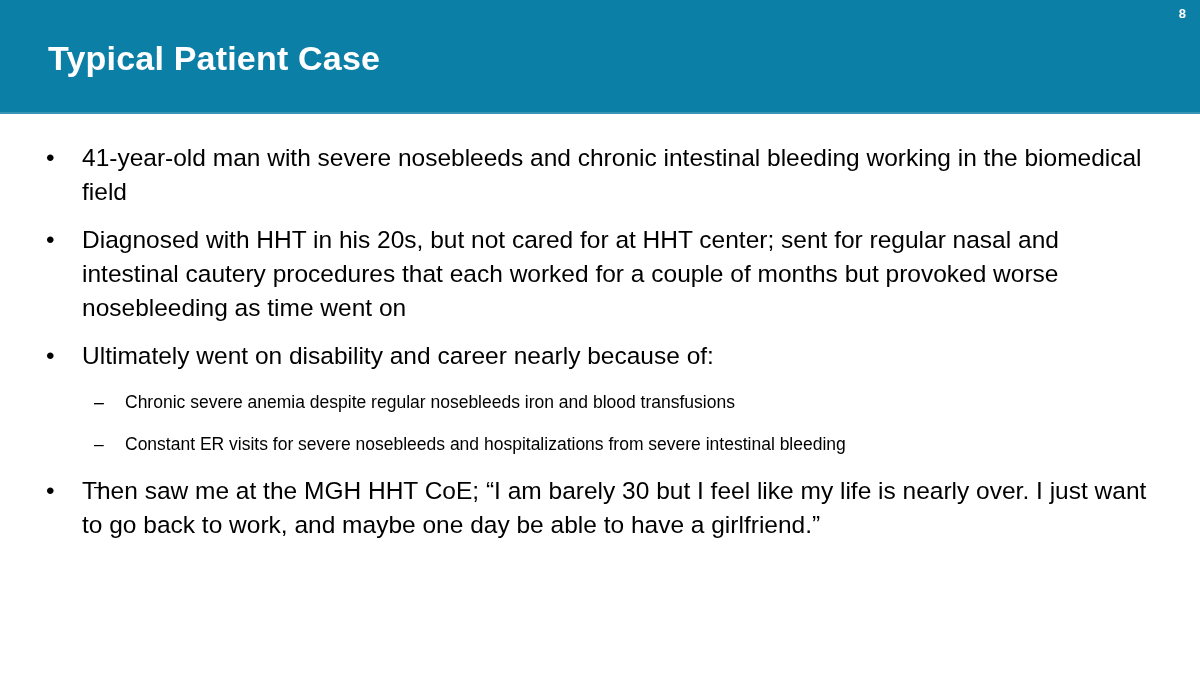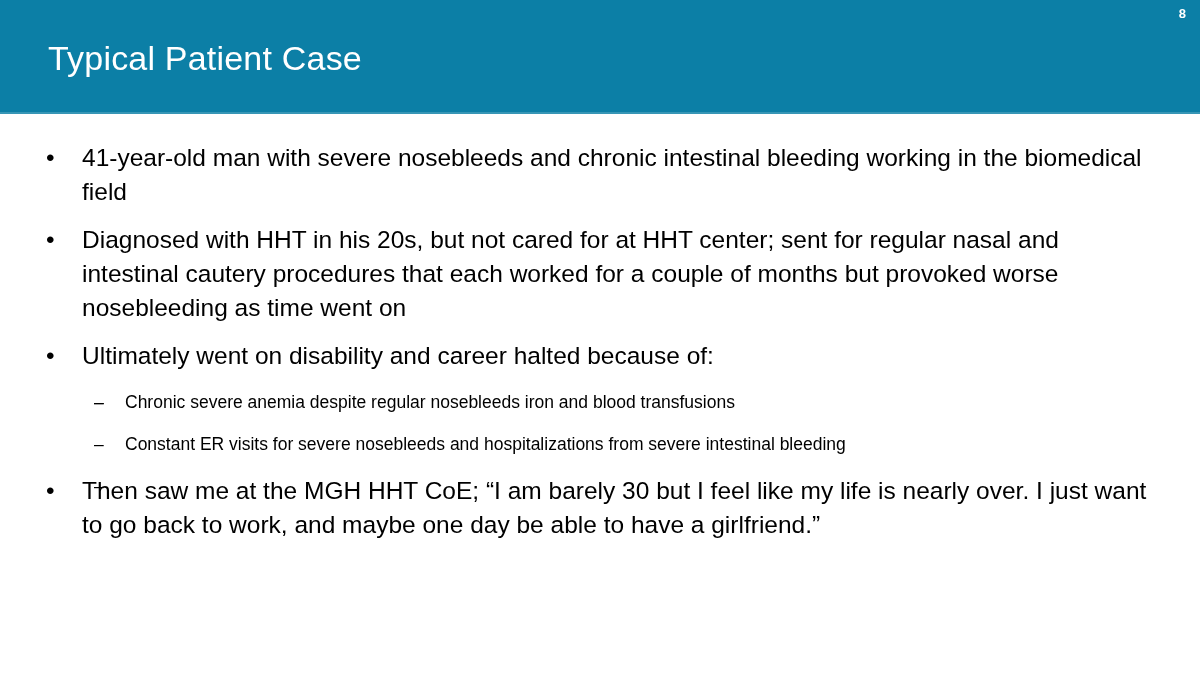--- a/index.html
+++ b/index.html
@@ -39,21 +39,21 @@
     height: 2px;
     background: rgba(255,255,255,0.18);
   }
   .slide-title {
     position: absolute;
     left: 48px;
     top: 37px;
     color: #ffffff;
     font-size: 34px;
     line-height: 42px;
-    font-weight: 400;
+    font-weight: 700;
     letter-spacing: 0.2px;
     white-space: nowrap;
   }
   .page-number {
     position: absolute;
     right: 14px;
     top: 6px;
     color: #ffffff;
     font-size: 13px;
     font-weight: bold;
@@ -131,21 +131,21 @@
 
   <div class="title-banner">
     <div class="slide-title">Typical Patient Case</div>
     <div class="page-number">8</div>
   </div>
 
   <div class="body-area">
     <ul class="bullet-list" id="bullet-list">
         <li class="lvl1"><span class="marker">•</span><span>41-year-old man with severe nosebleeds and chronic intestinal bleeding working in the biomedical field</span></li>
         <li class="lvl1"><span class="marker">•</span><span>Diagnosed with HHT in his 20s, but not cared for at HHT center; sent for regular nasal and intestinal cautery procedures that each worked for a couple of months but provoked worse nosebleeding as time went on</span></li>
-        <li class="lvl1"><span class="marker">•</span><span>Ultimately went on disability and career halted because of:</span><ul class="sublist">
+        <li class="lvl1"><span class="marker">•</span><span>Ultimately went on disability and career nearly because of:</span><ul class="sublist">
             <li class="lvl2"><span class="marker">–</span></li>
             <li class="lvl2"><span class="marker">–</span><span>Chronic severe anemia despite regular nosebleeds iron and blood transfusions</span></li>
             <li class="lvl2"><span class="marker">–</span><span>Constant ER visits for severe nosebleeds and hospitalizations from severe intestinal bleeding</span></li>
             <li class="lvl2"><span class="marker">–</span></li>
           </ul></li>
         <li class="lvl1"><span class="marker">•</span><span>Then saw me at the MGH HHT CoE; “I am barely 30 but I feel like my life is nearly over. I just want to go back to work, and maybe one day be able to have a girlfriend.”</span></li>
       </ul>
   </div>
 
 </div>

